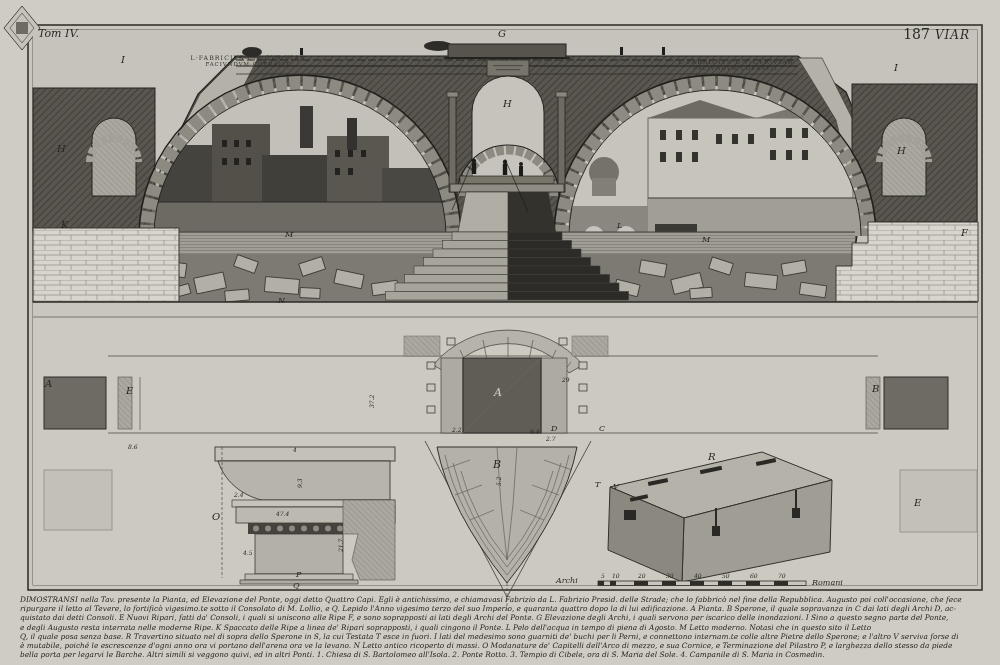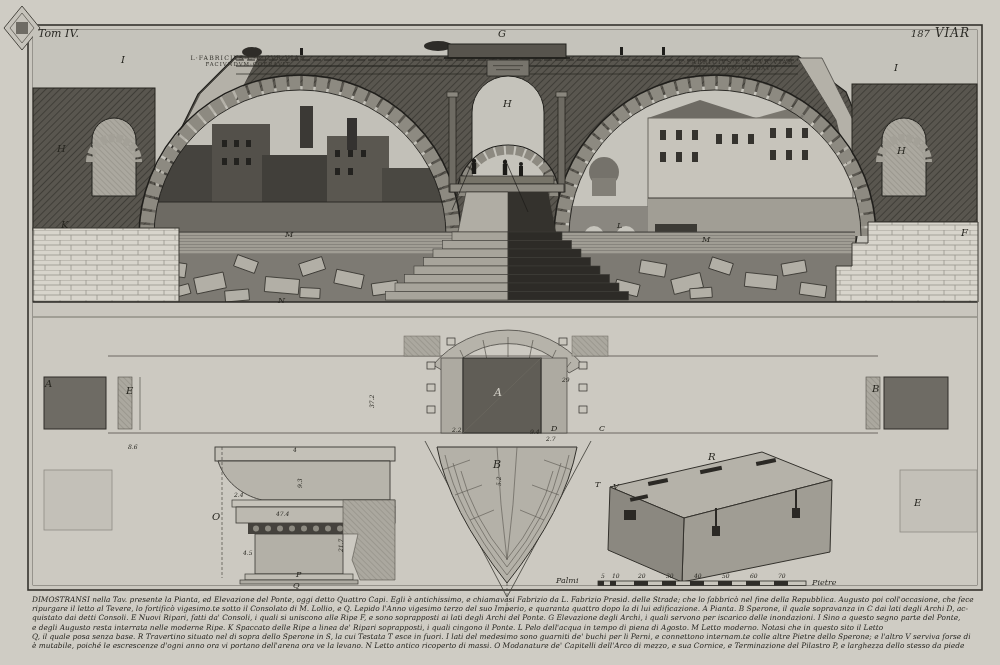--- a/index.html
+++ b/index.html
@@ -6,29 +6,29 @@
   .stage{position:relative;width:1000px;height:665px;background:#cfccc4;overflow:hidden;
          font-family:"DejaVu Serif", serif;color:#2b2a25;
          box-shadow:inset 0 0 40px rgba(0,0,0,.45);}
   .stage svg{position:absolute;left:0;top:0;}
   .ltr{position:absolute;font-style:italic;font-size:10px;line-height:10px;color:#26251f;z-index:5;}
   .ltr.big{font-size:11px;}
   .ltr.sm{font-size:8px;}
   .dim{position:absolute;font-style:italic;font-size:6px;line-height:6px;color:#26251f;z-index:5;}
   .rot{transform:rotate(-90deg);transform-origin:left top;}
   .plateno{position:absolute;right:30px;top:26px;z-index:5;font-size:10px;}
-  .plateno .n{font-style:italic;font-size:10px;margin-right:5px;margin-left:29px;}
+  .plateno .n{font-size:14px;margin-right:5px;margin-left:29px;}
   .plateno .r{font-style:italic;font-size:12px;letter-spacing:1px;}
   .tomiv{position:absolute;left:38px;top:27px;font-style:italic;font-size:11px;z-index:5;}
   .inscr{position:absolute;width:176px;text-align:center;z-index:5;color:#33312b;}
   .inscr .l1{font-size:6.2px;letter-spacing:1.1px;line-height:7px;}
   .inscr .l2{font-size:5.4px;letter-spacing:1px;line-height:6px;}
   .inscr-left{left:160px;top:54px;}
   .inscr-right{left:648px;top:58px;}
-  .caption{position:absolute;left:32px;top:595px;width:932px;z-index:5;}
+  .caption{position:absolute;left:20px;top:595px;width:932px;z-index:5;}
   .caption div{font-style:italic;font-size:7.4px;line-height:9.2px;white-space:nowrap;color:#26251f;}
   .scale-lab{position:absolute;font-style:italic;font-size:8px;z-index:5;}
 </style>
 </head>
 <body>
 
 <div class="stage">
 
   <svg width="1000" height="665" viewBox="0 0 1000 665">
     <defs>
@@ -420,33 +420,34 @@
   <span class="dim" style="left:546px;top:436px">2.7</span>
   <span class="dim rot" style="left:496px;top:486px">5.2</span>
   <span class="dim" style="left:128px;top:444px">8.6</span>
   <span class="dim" style="left:293px;top:447px">4</span>
   <span class="dim rot" style="left:297px;top:488px">9.3</span>
   <span class="dim" style="left:234px;top:492px">2.4</span>
   <span class="dim" style="left:276px;top:511px">47.4</span>
   <span class="dim" style="left:243px;top:550px">4.5</span>
   <span class="dim rot" style="left:338px;top:552px">21.7</span>
 
-  <span class="scale-lab" style="left:556px;top:576px">Palmi</span>
-  <span class="scale-lab" style="left:812px;top:578px">Pietre</span>
+  <span class="scale-lab" style="left:556px;top:576px">Archi</span>
+  <span class="scale-lab" style="left:812px;top:578px">Romani</span>
   <span class="dim" style="left:601px;top:573px">5</span>
   <span class="dim" style="left:612px;top:573px">10</span>
   <span class="dim" style="left:638px;top:573px">20</span>
   <span class="dim" style="left:666px;top:573px">30</span>
   <span class="dim" style="left:694px;top:573px">40</span>
   <span class="dim" style="left:722px;top:573px">50</span>
   <span class="dim" style="left:750px;top:573px">60</span>
   <span class="dim" style="left:778px;top:573px">70</span>
 
   <div class="caption">
     <div>DIMOSTRANSI nella Tav. presente la Pianta, ed Elevazione del Ponte, oggi detto Quattro Capi. Egli è antichissimo, e chiamavasi Fabrizio da L. Fabrizio Presid. delle Strade; che lo fabbricò nel fine della Repubblica. Augusto poi coll'occasione, che fece</div>
     <div>ripurgare il letto al Tevere, lo fortificò vigesimo.te sotto il Consolato di M. Lollio, e Q. Lepido l'Anno vigesimo terzo del suo Imperio, e quaranta quattro dopo la di lui edificazione. A Pianta. B Sperone, il quale sopravanza in C dai lati degli Archi D, ac-</div>
     <div>quistato dai detti Consoli. E Nuovi Ripari, fatti da' Consoli, i quali si uniscono alle Ripe F, e sono soprapposti ai lati degli Archi del Ponte. G Elevazione degli Archi, i quali servono per iscarico delle inondazioni. I Sino a questo segno parte del Ponte,</div>
     <div>e degli Augusto resta interrata nelle moderne Ripe. K Spaccato delle Ripe a linea de' Ripari soprapposti, i quali cingono il Ponte. L Pelo dell'acqua in tempo di piena di Agosto. M Letto moderno. Notasi che in questo sito il Letto</div>
     <div>Q, il quale posa senza base. R Travertino situato nel di sopra dello Sperone in S, la cui Testata T esce in fuori. I lati del medesimo sono guarniti de' buchi per li Perni, e connettono internam.te colle altre Pietre dello Sperone; e l'altro V serviva forse di</div>
     <div>è mutabile, poiché le escrescenze d'ogni anno ora vi portano dell'arena ora ve la levano. N Letto antico ricoperto di massi. O Modanature de' Capitelli dell'Arco di mezzo, e sua Cornice, e Terminazione del Pilastro P, e larghezza dello stesso da piede</div>
+    <div>bella porta per legarvi le Barche. Altri simili si veggono quivi, ed in altri Ponti. 1. Chiesa di S. Bartolomeo all'Isola. 2. Ponte Rotto. 3. Tempio di Cibele, ora di S. Maria del Sole. 4. Campanile di S. Maria in Cosmedin.</div>
   </div>
 
 </div>
 
 </body></html>

